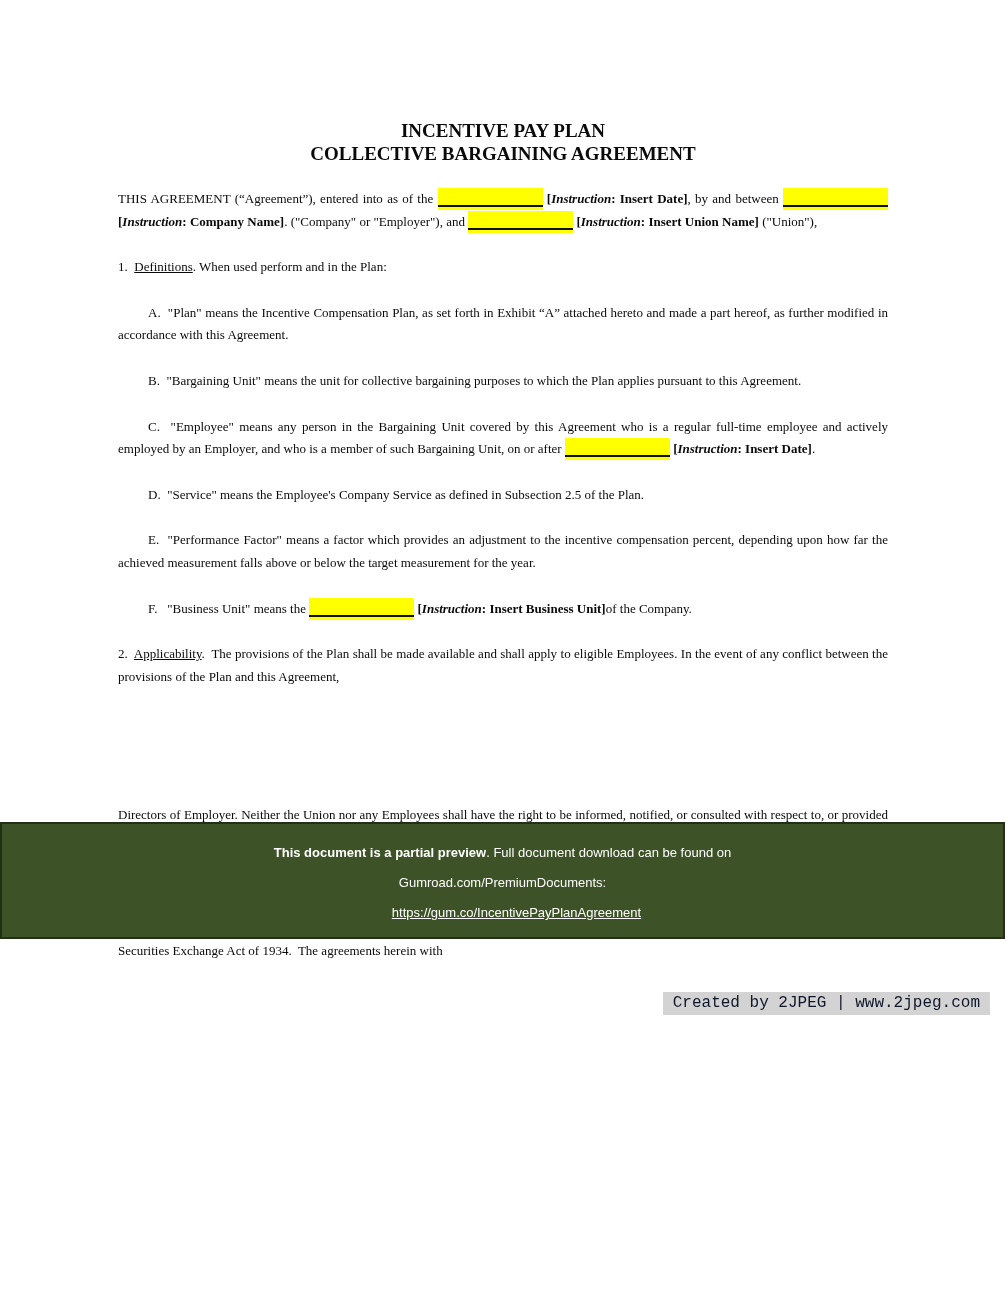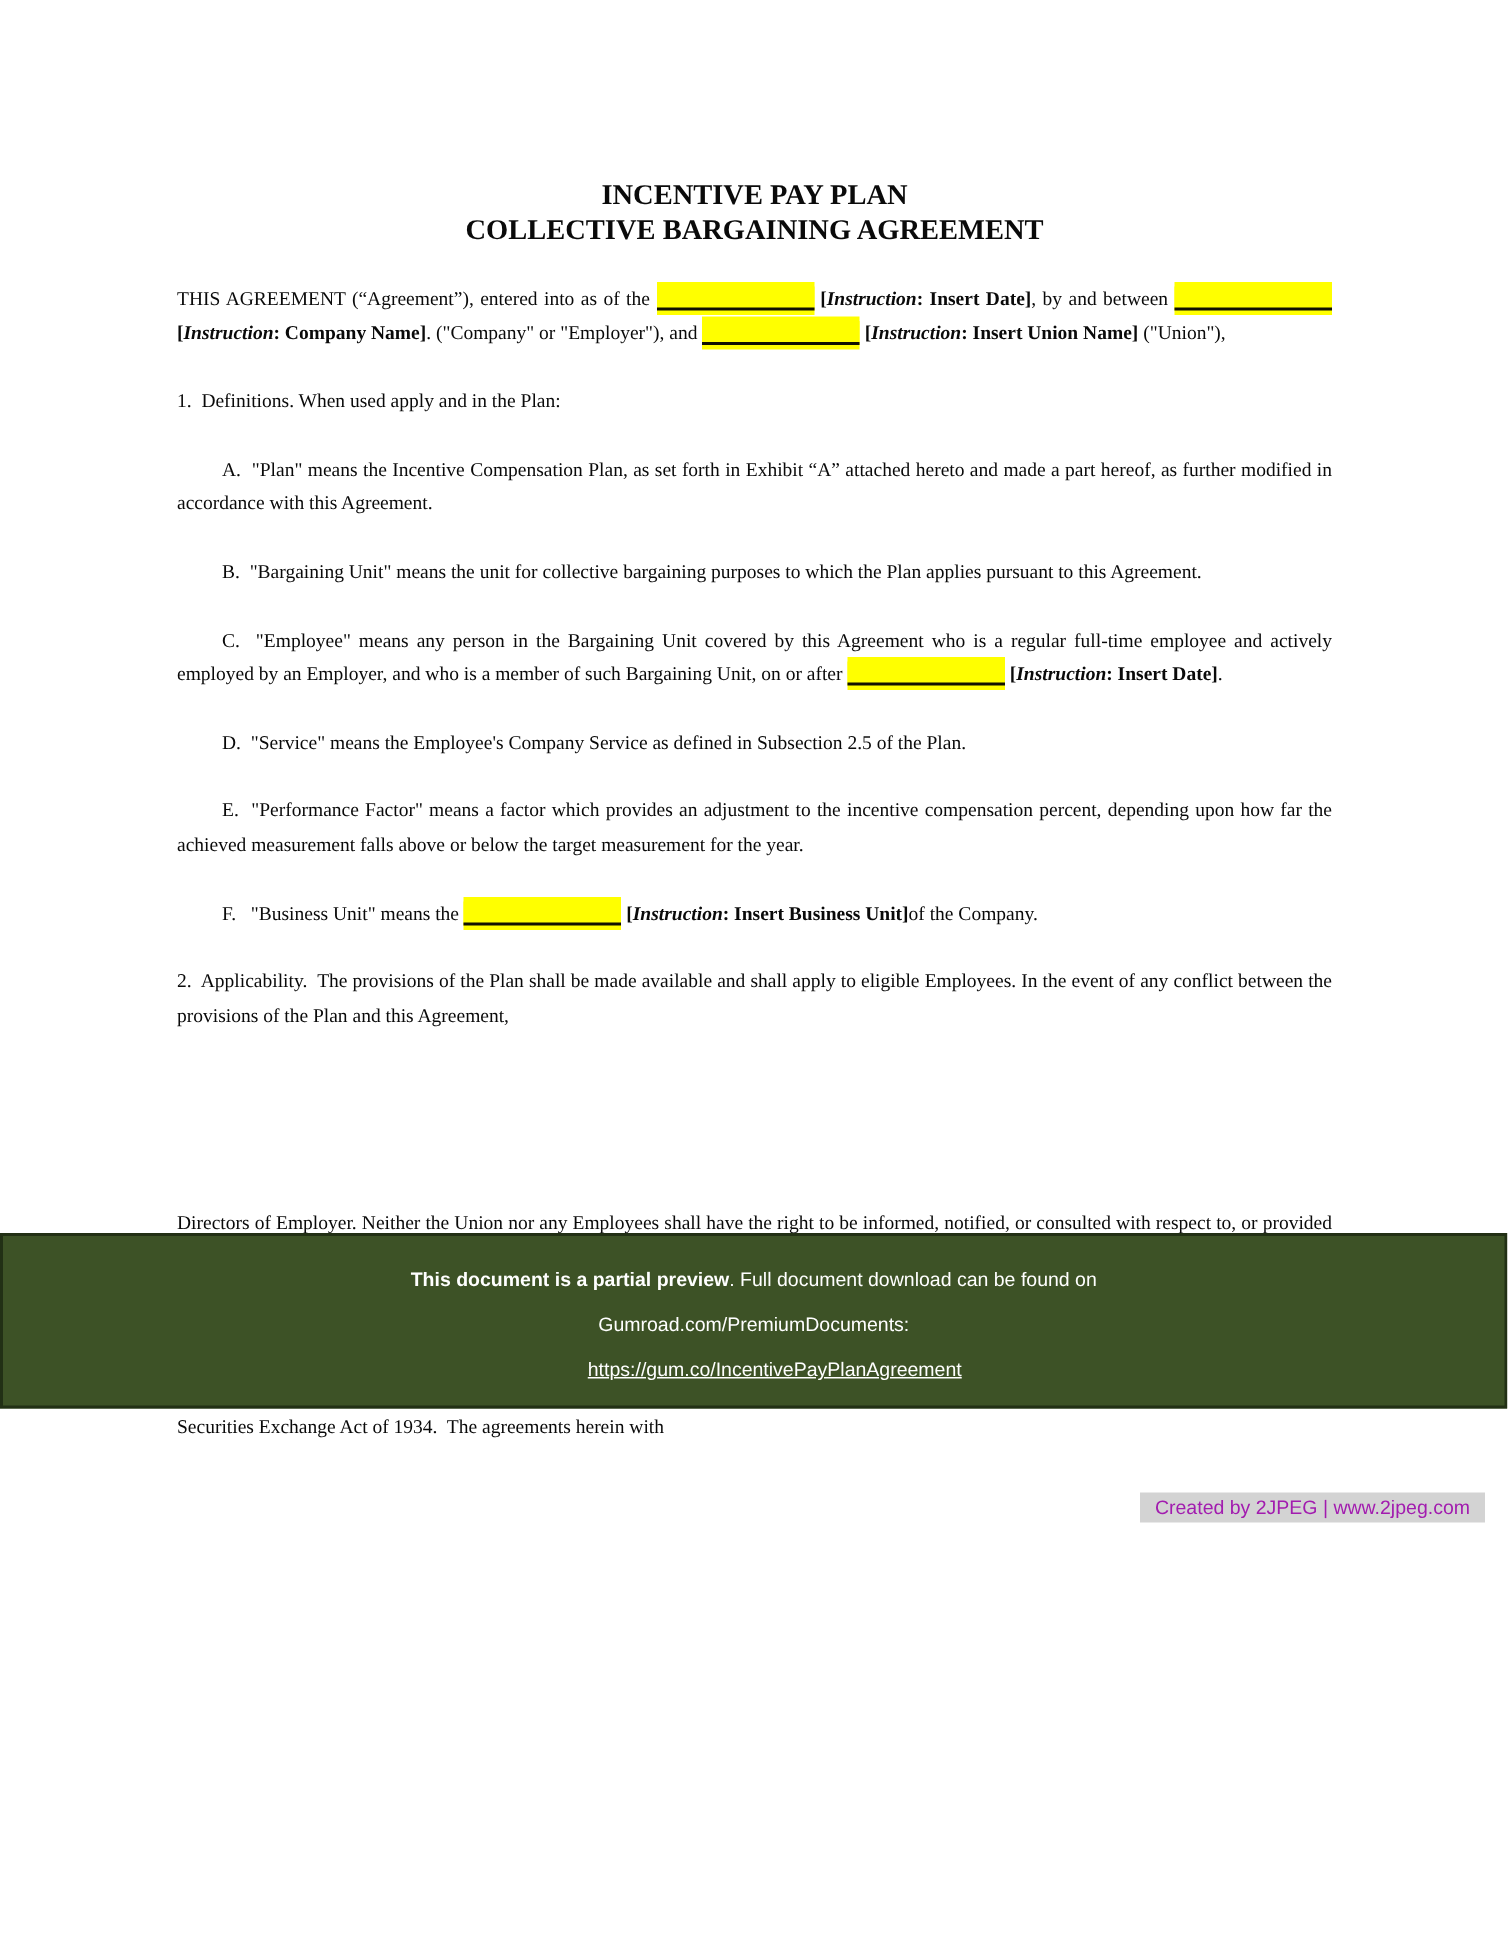--- a/index.html
+++ b/index.html
@@ -6,55 +6,55 @@
   .page {
     position:relative; width:1005px; height:1024px; background:#ffffff;
     font-family:"Liberation Serif", serif; color:#0a0a0a; overflow:hidden;
   }
   .content { position:absolute; left:118px; top:0; width:770px; padding-top:119px; }
   .title { text-align:center; font-weight:bold; font-size:19px; line-height:23px; }
   .para { margin:23px 0 0 0; font-size:13px; line-height:22.6px; text-align:justify; }
   .ind { text-indent:30px; }
   .b  { font-weight:bold; }
   .bi { font-weight:bold; font-style:italic; }
-  .u  { }
+  .u  { text-decoration:underline; }
   .blank {
     display:inline-block; width:105px; height:17px; background:#ffff00;
     border-bottom:2px solid #111100; box-shadow:0 3px 0 #ffff00;
     vertical-align:-4px;
   }
   .cont { margin-top:116px; }
   .banner {
     position:absolute; left:0; top:822px; width:1005px; height:117px;
     box-sizing:border-box; background:#3d5226; border:2px solid #223015;
     color:#ffffff; font-family:"Liberation Sans", sans-serif;
     font-size:13px; text-align:center; padding-top:14px; z-index:5;
   }
   .banner-line { line-height:30px; }
   .banner-link { color:#ffffff; text-decoration:underline; cursor:pointer;margin-left:28px; }
   .watermark {
     position:absolute; right:15px; bottom:9px; background:#d3d3d3;
-    color:#a21caf; font-family:Liberation Sans, sans-serif; font-size:13px;
+    color:#0f172a; font-family:Liberation Mono, monospace; font-size:16px;
     padding:2px 10px 3px; z-index:6;
   }
 </style>
 </head>
 <body>
 
 <div class="page">
   <div class="content">
 
     <div class="title">
       <div>INCENTIVE PAY PLAN</div>
       <div>COLLECTIVE BARGAINING AGREEMENT</div>
     </div>
 
     <p class="para"><span>THIS AGREEMENT (“Agreement”), entered into as of the </span><span class="blank"></span><span class="b"><span> [</span><span class="bi">Instruction</span><span>: Insert Date]</span></span><span>, by and between </span><span class="blank"></span><span class="b"><span> [</span><span class="bi">Instruction</span><span>: Company Name]</span></span><span>. ("Company" or "Employer"), and </span><span class="blank"></span><span class="b"><span> [</span><span class="bi">Instruction</span><span>: Insert Union Name]</span></span><span> ("Union"),</span></p>
 
-    <p class="para"><span>1.&nbsp; </span><span class="u">Definitions</span><span>. When used apply and in the Plan:</span></p>
+    <p class="para"><span>1.&nbsp; </span><span class="u">Definitions</span><span>. When used perform and in the Plan:</span></p>
 
     <p class="para ind"><span>A.&nbsp; "Plan" means the Incentive Compensation Plan, as set forth in Exhibit “A” attached hereto and made a part hereof, as further modified in accordance with this Agreement.</span></p>
 
     <p class="para ind"><span>B.&nbsp; "Bargaining Unit" means the unit for collective bargaining purposes to which the Plan applies pursuant to this Agreement.</span></p>
 
     <p class="para ind"><span>C.&nbsp; "Employee" means any person in the Bargaining Unit covered by this Agreement who is a regular full-time employee and actively employed by an Employer, and who is a member of such Bargaining Unit, on or after </span><span class="blank"></span><span class="b"><span> [</span><span class="bi">Instruction</span><span>: Insert Date]</span></span><span>.</span></p>
 
     <p class="para ind"><span>D.&nbsp; "Service" means the Employee's Company Service as defined in Subsection 2.5 of the Plan.</span></p>
 
     <p class="para ind"><span>E.&nbsp; "Performance Factor" means a factor which provides an adjustment to the incentive compensation percent, depending upon how far the achieved measurement falls above or below the target measurement for the year.</span></p>

